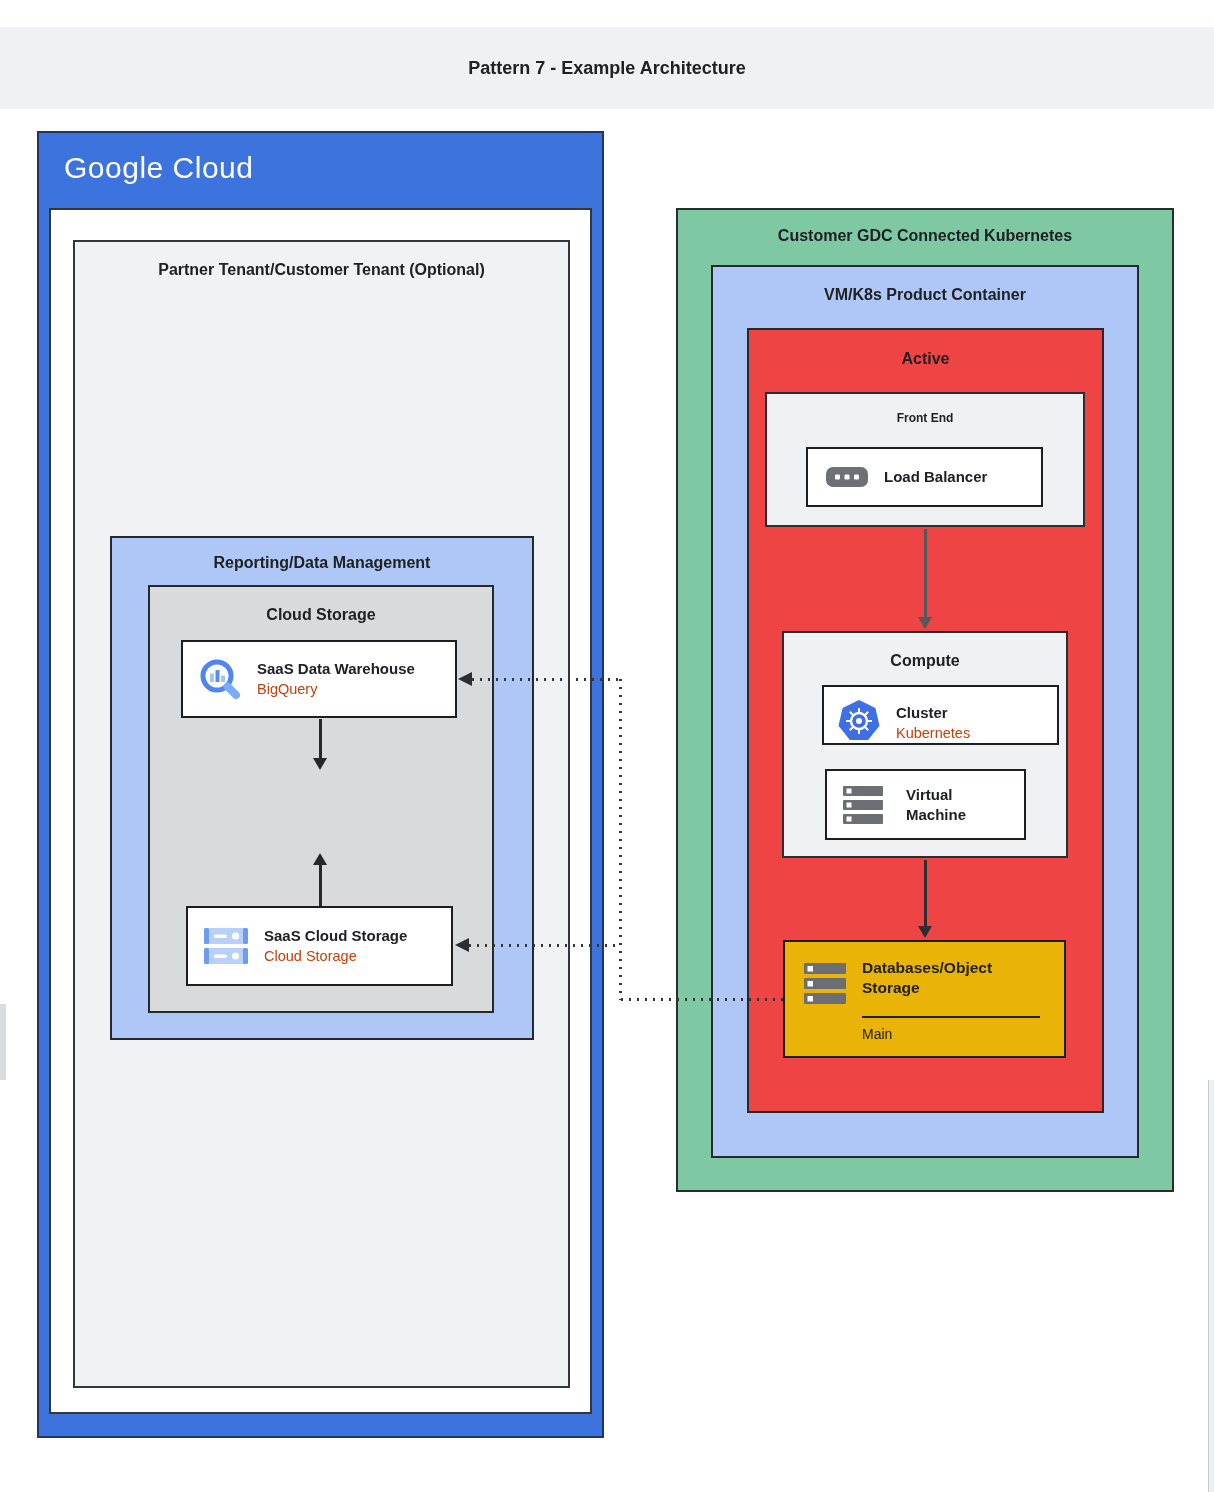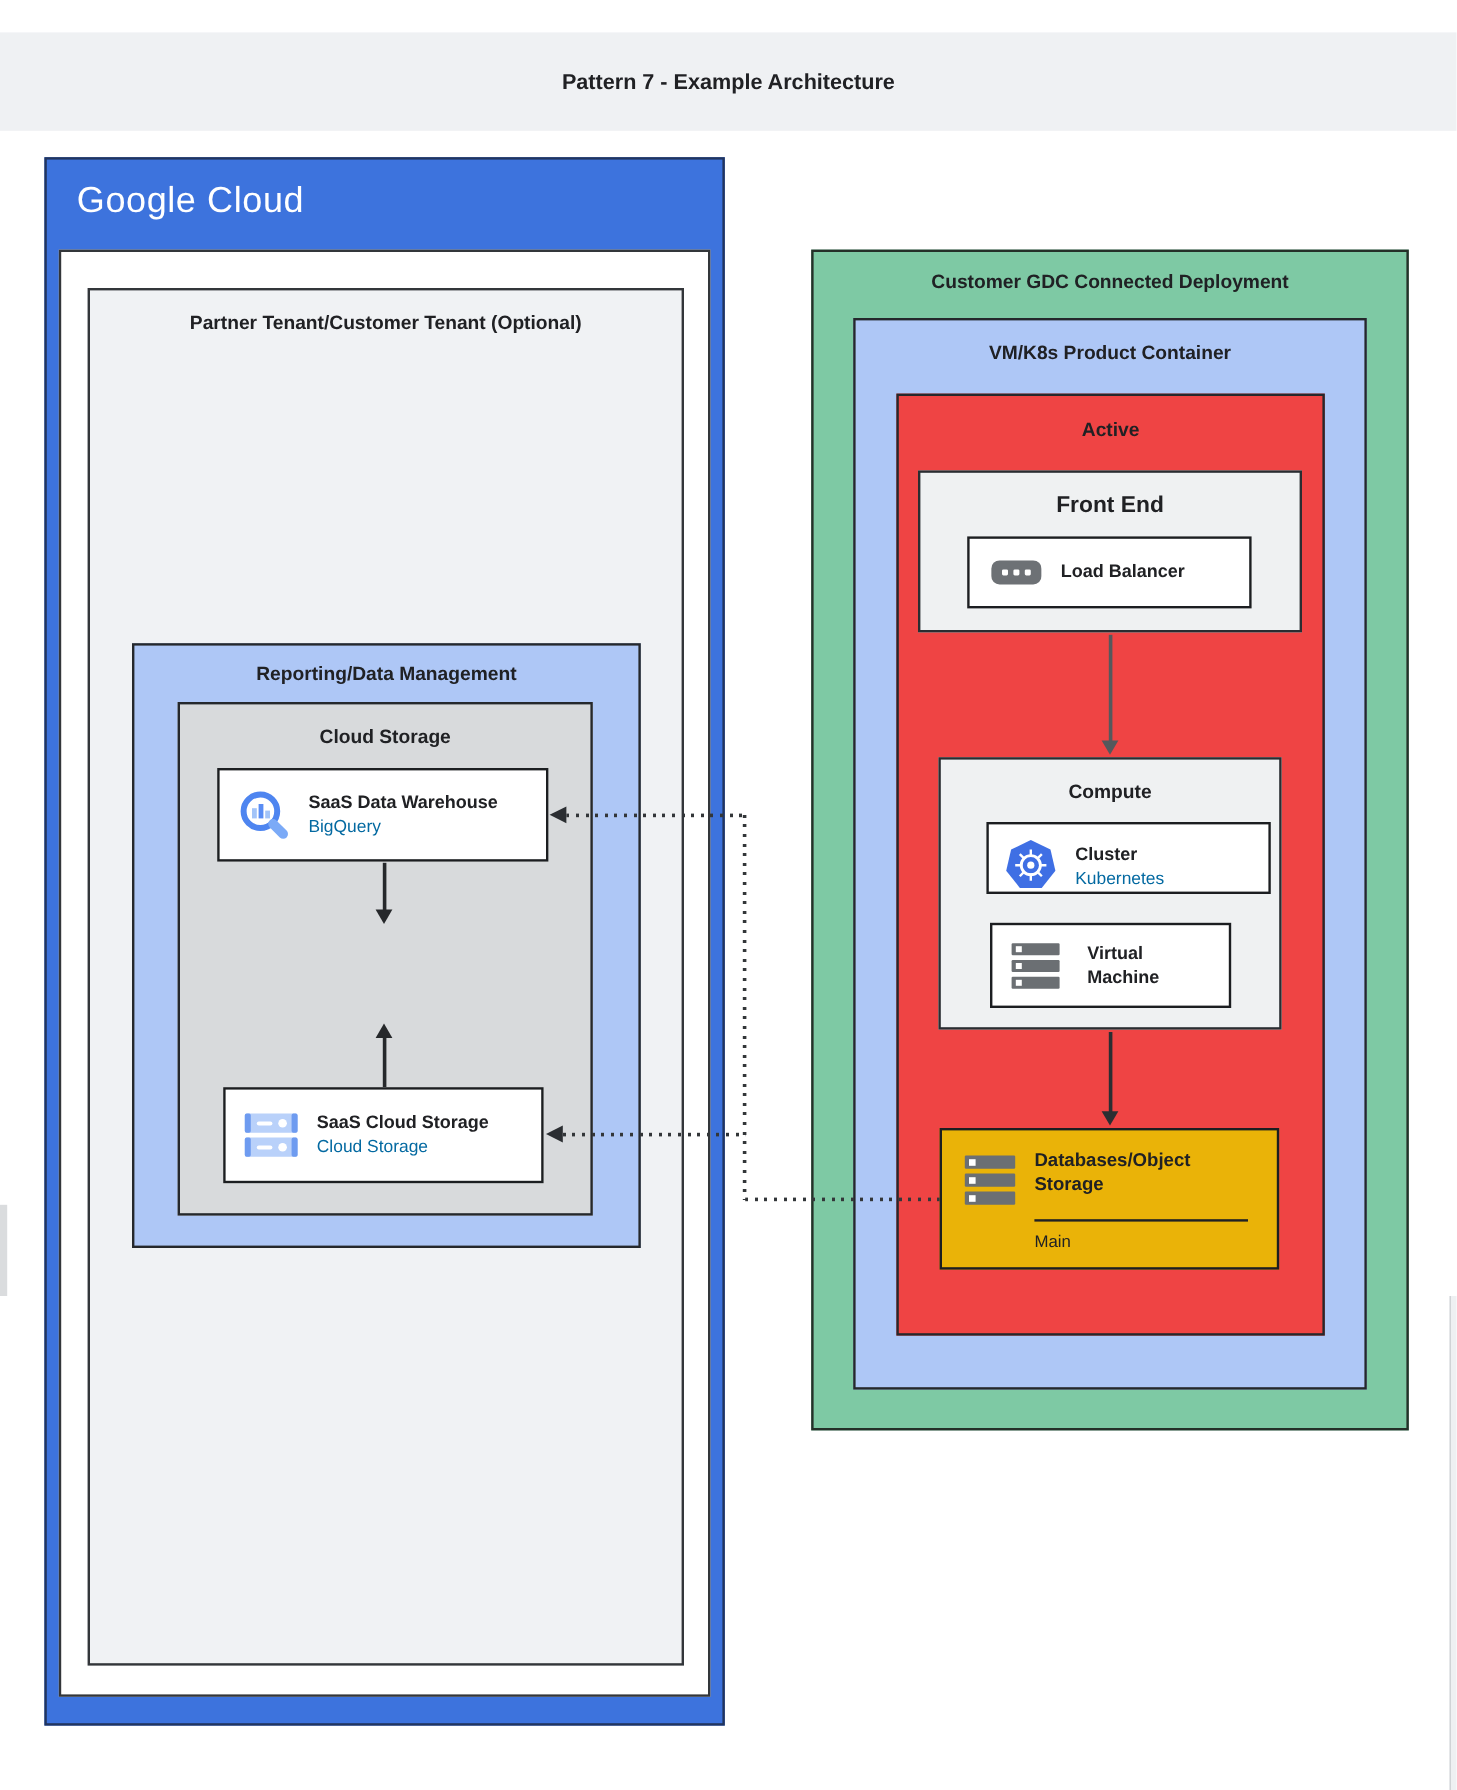--- a/index.html
+++ b/index.html
@@ -21,28 +21,28 @@
   .cs-group { left:148px; top:585px; width:346px; height:428px; background:#d8dadc; border:2px solid #25282c; }
 
   .green { left:676px; top:208px; width:498px; height:984px; background:#7ec9a4; border:2px solid #253029; }
   .vmk8s { left:711px; top:265px; width:428px; height:893px; background:#aec7f6; border:2px solid #25282c; }
   .active { left:747px; top:328px; width:357px; height:785px; background:#ef4444; border:2px solid #25282c; }
   .frontend { left:765px; top:392px; width:320px; height:135px; background:#eff1f2; border:2px solid #2a2d31; }
   .compute { left:782px; top:631px; width:286px; height:227px; background:#eff1f2; border:2px solid #2a2d31; }
 
   .box-title { width:100%; text-align:center; font-weight:bold; color:#202124; }
   .t16 { font-size:16px; }
-  .t15 { font-size:19px; }
+  .t15 { font-size:12px; }
 
   
   .card { background:#ffffff; border:2px solid #1c1e21; display:flex; align-items:center; }
   .card .ic { flex:0 0 auto; margin-left:14px; display:flex; align-items:center; justify-content:center; }
   .card .txt { margin-left:14px; line-height:20px; }
   .card .c-title { font-size:15px; font-weight:bold; color:#202124; }
-  .card .c-sub { font-size:14.5px; color:#0369a1; }
+  .card .c-sub { font-size:14.5px; color:#c2410c; }
 
   .card-warehouse { left:181px; top:640px; width:276px; height:78px; }
   .card-analytics { left:181px; top:771px; width:276px; height:81px; }
   .card-saas-storage { left:186px; top:906px; width:267px; height:80px; }
   .card-lb { left:806px; top:447px; width:237px; height:60px; }
   .card-cluster { left:822px; top:685px; width:237px; height:60px;align-items:flex-end; }
   .card-vm { left:825px; top:769px; width:201px; height:71px; }
 
   .card-db { left:783px; top:940px; width:283px; height:118px; background:#eab308; border:2.5px solid #1c1e21; }
   .db-icon { left:17px; top:20px; }
@@ -131,21 +131,21 @@
         </g>
       </svg>
     </span>
     <span class="txt">
       <div class="c-title">SaaS Cloud Storage</div>
       <div class="c-sub">Cloud Storage</div>
     </span>
   </div>
 
   <div class="abs green">
-    <div class="box-title t16" style="padding-top:17px;">Customer GDC Connected Deployment</div>
+    <div class="box-title t16" style="padding-top:17px;">Customer GDC Connected Kubernetes</div>
   </div>
 
   <div class="abs vmk8s">
     <div class="box-title t16" style="padding-top:19px;">VM/K8s Product Container</div>
   </div>
 
   <div class="abs active">
     <div class="box-title t16" style="padding-top:20px;">Active</div>
   </div>
 

